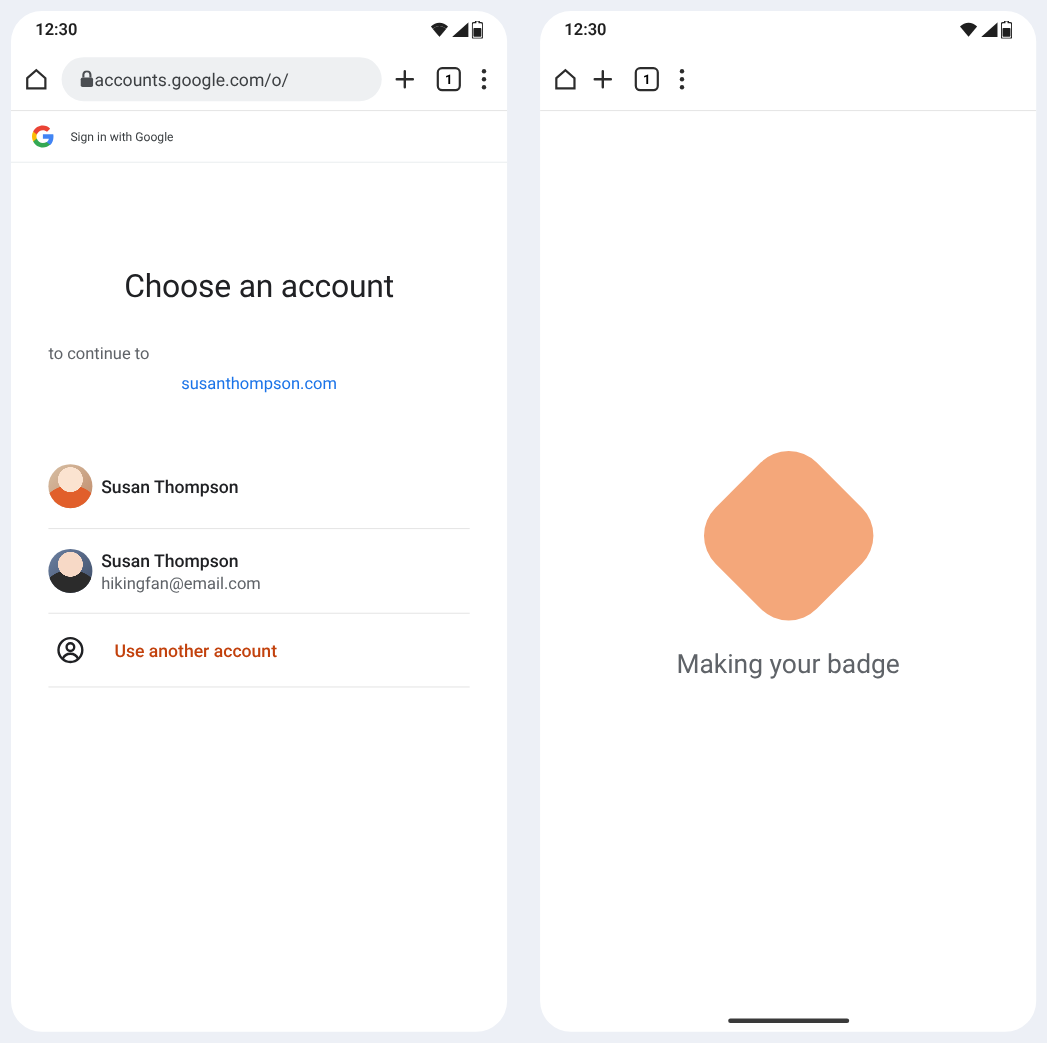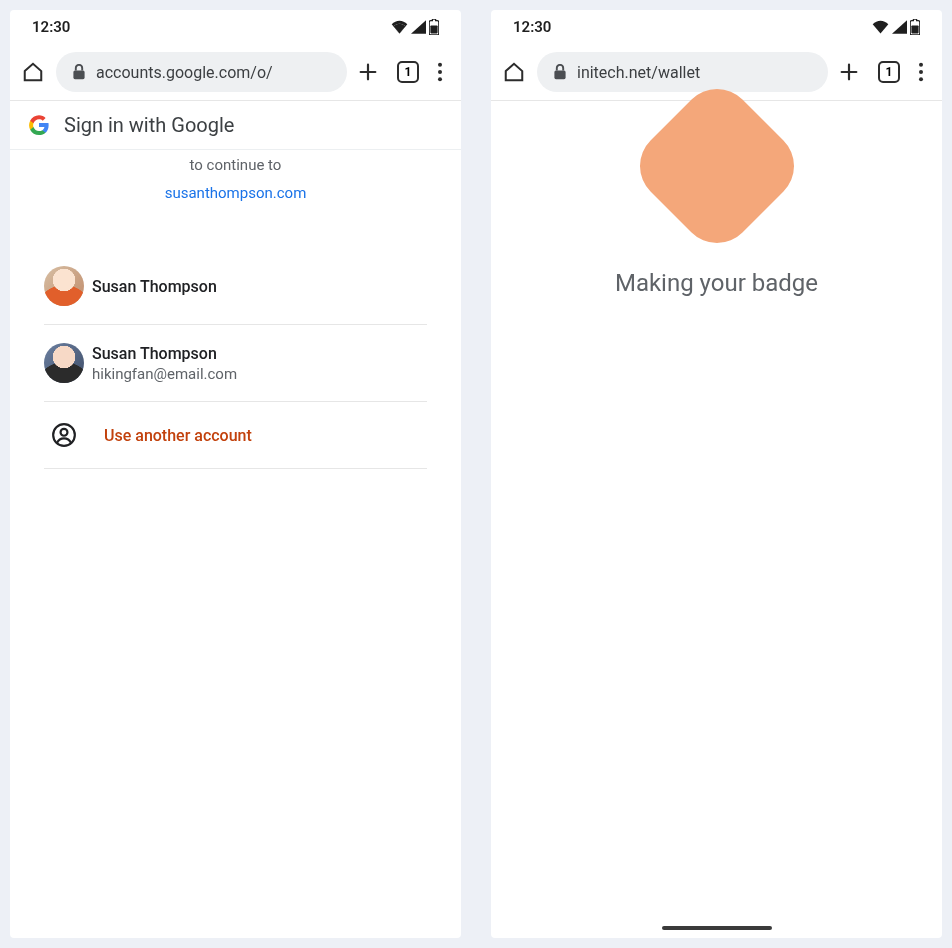--- a/index.html
+++ b/index.html
@@ -9,21 +9,21 @@
     width: 952px;
     height: 948px;
     display: flex;
     gap: 30px;
     padding: 10px;
   }
   .phone {
     width: 452px;
     height: 928px;
     background: #fff;
-    border-radius: 4px;
+    border-radius: 28px;
     overflow: hidden;
     display: flex;
     flex-direction: column;
     position: relative;
   }
   .status-bar {
     height: 34px;
     display: flex;
     align-items: center;
     justify-content: space-between;
@@ -42,44 +42,43 @@
   }
   .home-btn { width: 26px; height: 26px; display:flex; align-items:center; justify-content:center; }
   .url-pill {
     flex: 1;
     background: #eef0f2;
     border-radius: 22px;
     height: 40px;
     display: flex;
     align-items: center;
     padding: 0 16px;
-    gap: 10px;
     color: #3c3f42;
     font-size: 16px;
     min-width: 0;
   }
   .url-text { white-space: nowrap; overflow: hidden; text-overflow: ellipsis; }
   .right-icons { display: flex; align-items: center; gap: 18px; padding-right: 8px; }
   .tab-box {
     width: 22px; height: 22px; border: 2px solid #2c2c2c; border-radius: 5px;
     display:flex; align-items:center; justify-content:center; font-size:12px; font-weight:700;
   }
   .hr-page { border: none; border-top: 1px solid #e6e6e6; }
 
   
   .signin-banner {
     display: flex; align-items: center; gap: 14px;
     padding: 12px 18px;
     border-bottom: 1px solid #eceff1;
-    font-size: 20px; color: #3c4043;
+    font-size: 11px; color: #3c4043;
   }
   .g-logo { width: 22px; height: 22px; }
   .choose-wrap { padding: 0 34px; }
   .choose-title { font-size: 29px; color:#202124; text-align:center; margin-top: 96px; font-weight:400; letter-spacing:-0.2px; }
-  .continue-line { text-align:center; color:#5f6368; font-size:15px; margin-top:6px; }
+  .continue-line { text-align:left; color:#5f6368; font-size:15px; margin-top:34px; }
   .relying { text-align:center; margin-top:10px; font-size:15px; color:#1a73e8; }
   .acct-list { margin-top: 46px; }
   .acct-row {
     display:flex; align-items:center; gap:8px;
     padding: 18px 0;
     border-bottom: 1px solid #e6e6e6;
     cursor: pointer;
   }
   .avatar {
     width: 40px; height: 40px; border-radius: 50%;
@@ -98,21 +97,21 @@
     background: radial-gradient(circle at 50% 35%, #f7d9c6 0 34%, transparent 35%),
                 radial-gradient(circle at 50% 120%, #2b2b2b 0 55%, transparent 56%);
   }
   .acct-txt .name { font-size:16px; color:#202124; font-weight:500; }
   .acct-txt .email { font-size:15px; color:#5f6368; margin-top:2px; }
   .another-row { display:flex; align-items:center; gap:20px; padding:20px 0; border-bottom:1px solid #e6e6e6; cursor:pointer;}
   .person-circle { width:40px; display:flex; justify-content:center;}
   .disclaimer { font-size:13px; color:#5f6368; line-height:1.5; margin-top:28px; padding-right:10px; }
 
   
-  .badge-wrap { flex:1; display:flex; flex-direction:column; align-items:center; justify-content:flex-start; gap:38px; }
+  .badge-wrap { flex:1; display:flex; flex-direction:column; align-items:center; justify-content:center; gap:38px; }
   .squircle {
     width: 130px; height: 130px; background:#f4a77a;
     border-radius: 36px; transform: rotate(45deg);
   }
   .badge-text { font-size:24px; color:#5f6368; }
   .gesture-bar { position:absolute; bottom:8px; left:50%; transform:translateX(-50%); width:110px; height:4px; background:#3a3a3a; border-radius:2px;}
 </style>
 </head>
 <body>
 
@@ -169,20 +168,21 @@
     <svg class="g-logo" viewBox="0 0 48 48">
       <path fill="#4285F4" d="M45 24.5c0-1.6-.15-3.1-.42-4.6H24v8.7h11.8c-.5 2.8-2 5.1-4.3 6.7v5.6h7C42.6 37 45 31.3 45 24.5z"></path>
       <path fill="#34A853" d="M24 46c5.8 0 10.7-1.9 14.3-5.2l-7-5.6c-2 1.3-4.5 2.1-7.3 2.1-5.6 0-10.4-3.8-12.1-8.9H4.7v5.7C8.3 41.4 15.6 46 24 46z"></path>
       <path fill="#FBBC05" d="M11.9 28.4c-.5-1.3-.7-2.7-.7-4.1s.3-2.8.7-4.1v-5.7H4.7C3.2 17.5 2.3 20.7 2.3 24.3s.9 6.8 2.4 9.8l7.2-5.7z"></path>
       <path fill="#EA4335" d="M24 11.6c3.2 0 6 1.1 8.2 3.2l6.2-6.2C34.7 4.7 29.8 2.6 24 2.6 15.6 2.6 8.3 7.2 4.7 14.5l7.2 5.7C13.6 15.4 18.4 11.6 24 11.6z"></path>
     </svg>
     <span>Sign in with Google</span>
   </div>
 
   <div class="choose-wrap">
+    <div class="choose-title">Choose an account</div>
     <div class="continue-line">to continue to</div>
     <div class="relying">susanthompson.com</div>
 
     <div class="acct-list">
       <div class="acct-row">
         <div class="avatar"></div>
         <div class="acct-txt">
           <div class="name">Susan Thompson</div>
         </div>
       </div>
@@ -224,27 +224,20 @@
         </svg>
     </span>
   </div>
 
   <div class="browser-bar">
     <span class="home-btn">
       <svg width="22" height="22" viewBox="0 0 24 24" fill="none" stroke="#2c2c2c" stroke-width="2.2">
           <path d="M3 11 L12 3 L21 11 V21 H3 Z"></path>
         </svg>
     </span>
-    <div class="url-pill">
-      <svg width="14" height="16" viewBox="0 0 16 20" fill="#4b4e52">
-          <rect x="1" y="8" width="14" height="11" rx="2"></rect>
-          <path d="M4 8 V5 a4 4 0 0 1 8 0 V8" fill="none" stroke="#4b4e52" stroke-width="2.4"></path>
-        </svg>
-      <span class="url-text">initech.net/wallet</span>
-    </div>
     <div class="right-icons">
       <svg width="22" height="22" viewBox="0 0 24 24" stroke="#2c2c2c" stroke-width="2.4" stroke-linecap="round">
           <path d="M12 4v16M4 12h16"></path>
         </svg>
       <span class="tab-box">
           <span>1</span>
         </span>
       <svg width="6" height="20" viewBox="0 0 6 22" fill="#2c2c2c">
           <circle cx="3" cy="3" r="2.2"></circle>
           <circle cx="3" cy="11" r="2.2"></circle>

